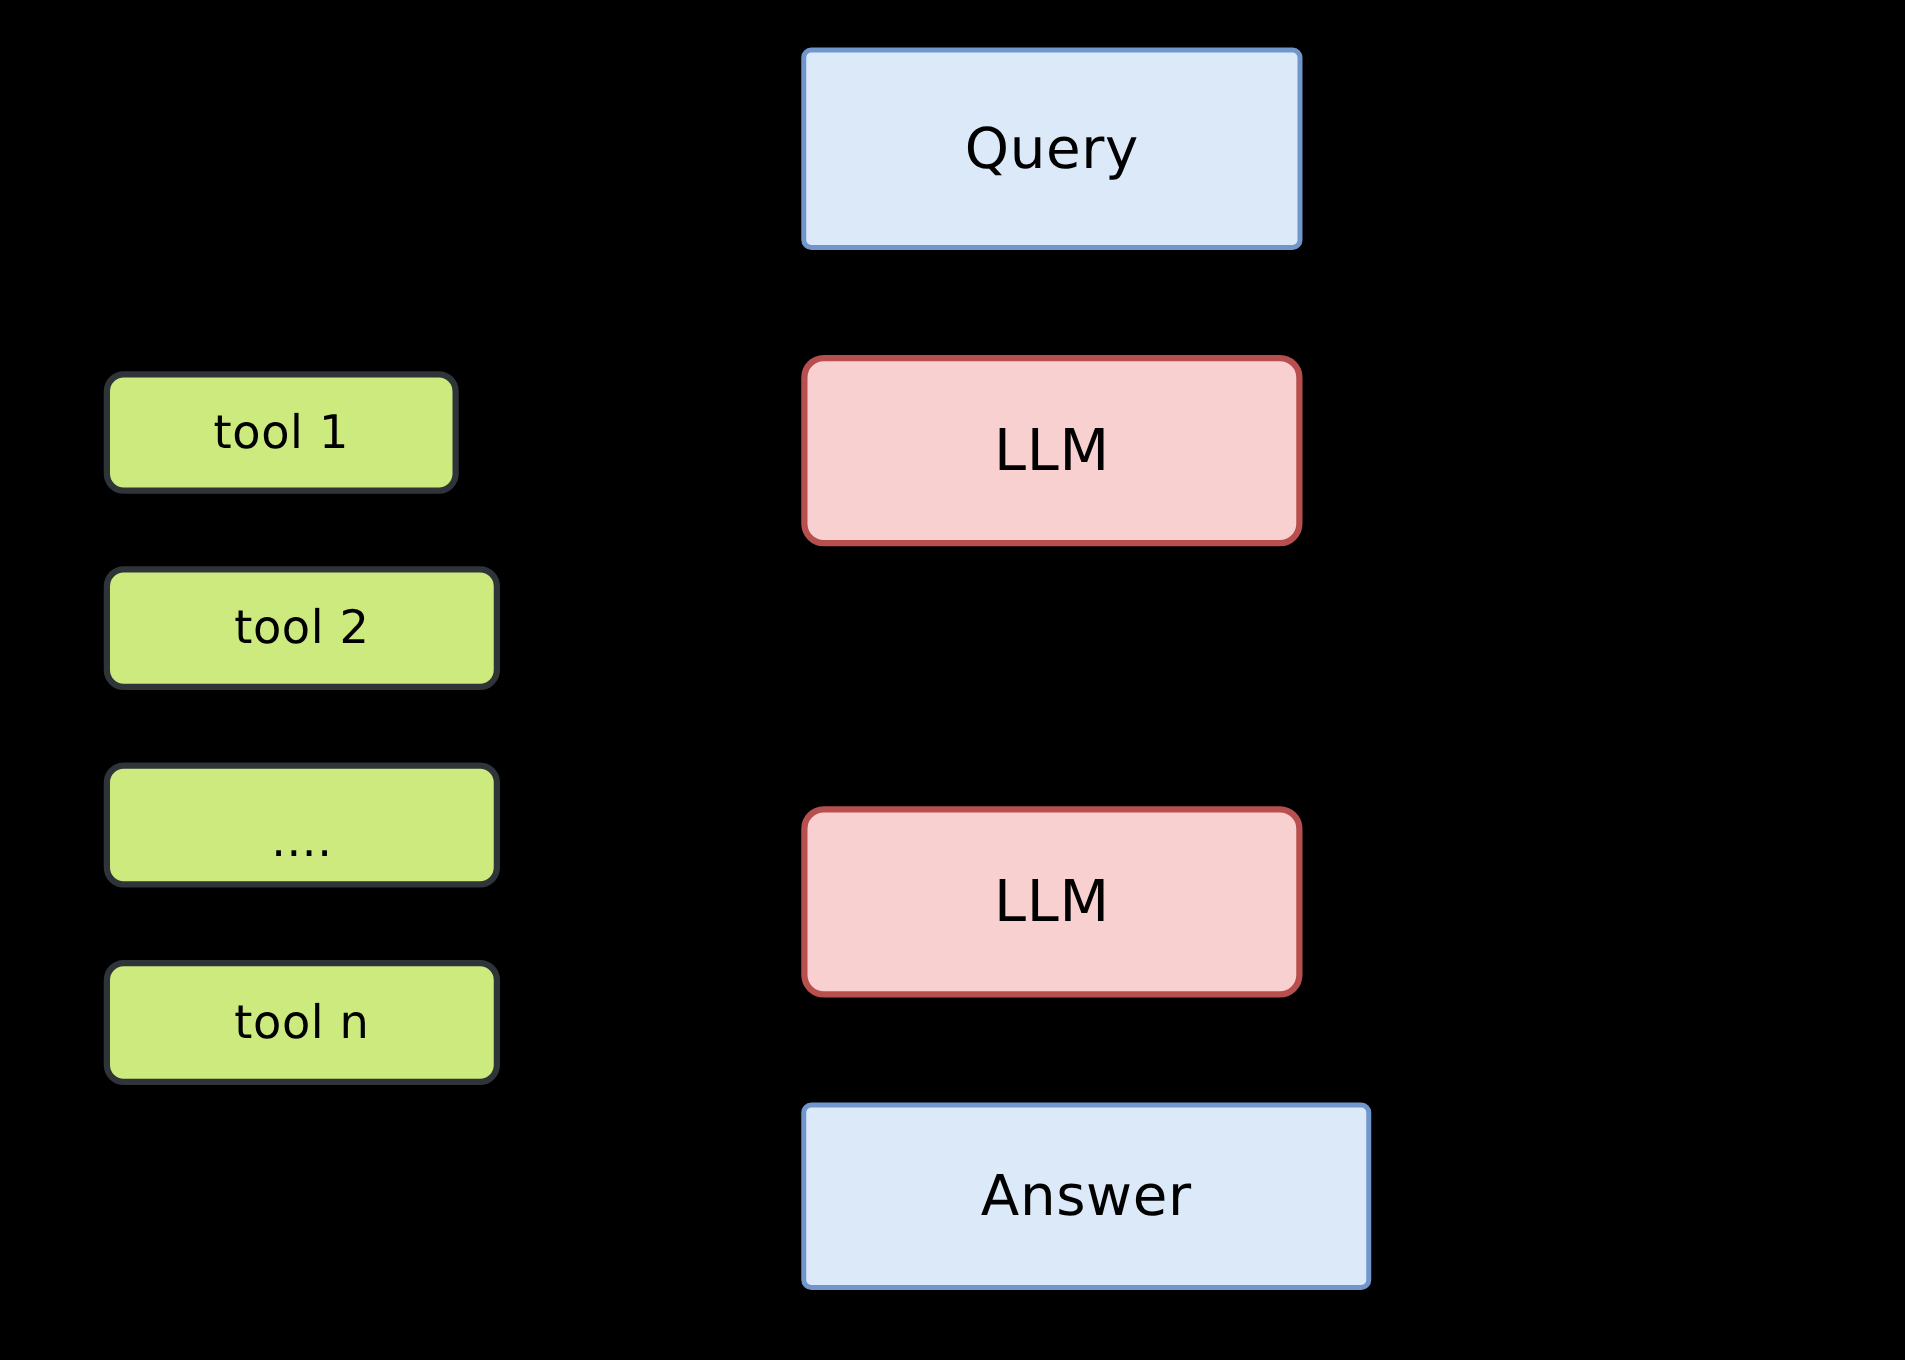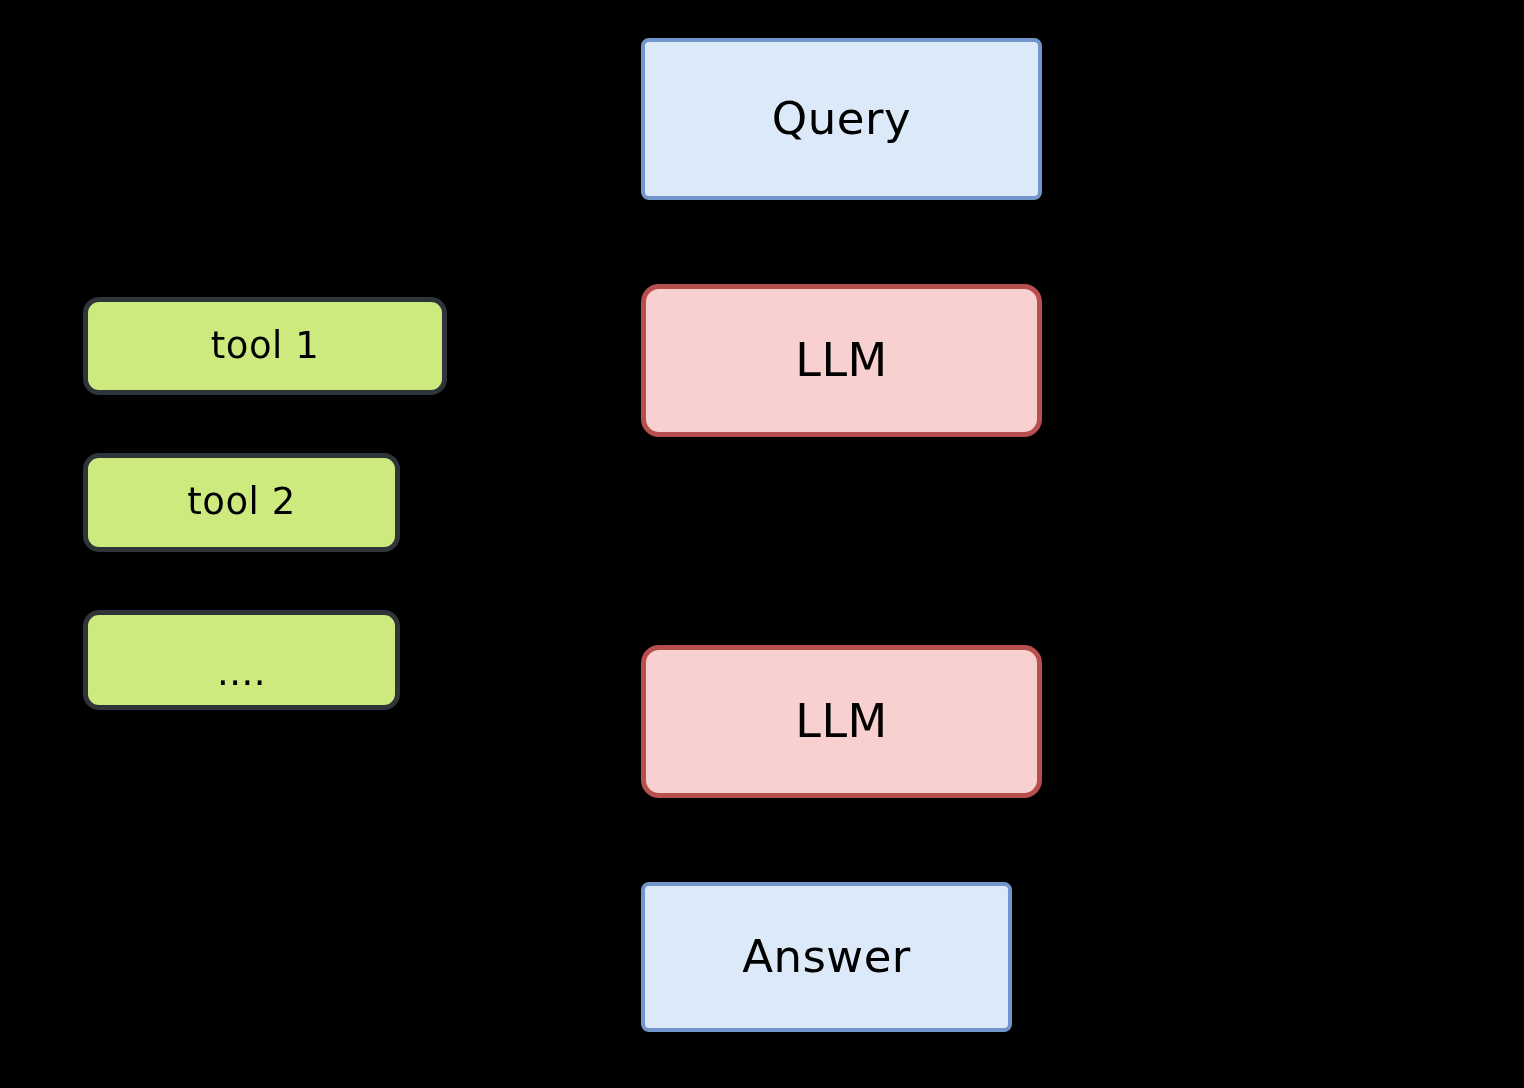--- a/index.html
+++ b/index.html
@@ -58,42 +58,45 @@
   .node-label {
     display: block;
     white-space: pre;
   }
 </style>
 </head>
 <body>
 
 <div id="canvas" style="background: rgb(0, 0, 0);">
 
-  <div class="node tool" style="left: 83px; top: 297px; width: 364px; height: 98px; background: rgb(205, 234, 127); border-color: rgb(47, 52, 56); color: rgb(0, 0, 0); justify-content: center;">
+  <div class="node tool" style="left: 83px; top: 297px; width: 284px; height: 98px; background: rgb(205, 234, 127); border-color: rgb(47, 52, 56); color: rgb(0, 0, 0); justify-content: center;">
     <span class="node-label">tool 1</span>
   </div>
 
   <div class="node tool" style="left: 83px; top: 453px; width: 317px; height: 99px; background: rgb(205, 234, 127); border-color: rgb(47, 52, 56); color: rgb(0, 0, 0); justify-content: center;">
     <span class="node-label">tool 2</span>
   </div>
 
   <div class="node tool ellipsis" style="left: 83px; top: 610px; width: 317px; height: 100px; background: rgb(205, 234, 127); border-color: rgb(47, 52, 56); color: rgb(0, 0, 0);">
     <span class="node-label">....</span>
   </div>
 
+  <div class="node tool" style="left: 83px; top: 768px; width: 317px; height: 100px; background: rgb(205, 234, 127); border-color: rgb(47, 52, 56); color: rgb(0, 0, 0);">
+    <span class="node-label">tool n</span>
+  </div>
 
   <div class="node io" style="left: 641px; top: 38px; width: 401px; height: 162px; background: rgb(220, 233, 249); border-color: rgb(113, 150, 204); color: rgb(0, 0, 0);">
     <span class="node-label">Query</span>
   </div>
 
   <div class="node model" style="left: 641px; top: 284px; width: 401px; height: 153px; background: rgb(249, 208, 208); border-color: rgb(184, 79, 79); color: rgb(0, 0, 0);">
     <span class="node-label">LLM</span>
   </div>
 
   <div class="node model" style="left: 641px; top: 645px; width: 401px; height: 153px; background: rgb(249, 208, 208); border-color: rgb(184, 79, 79); color: rgb(0, 0, 0);">
     <span class="node-label">LLM</span>
   </div>
 
-  <div class="node io" style="left: 641px; top: 882px; width: 371px; height: 150px; background: rgb(220, 233, 249); border-color: rgb(113, 150, 204); color: rgb(0, 0, 0);">
+  <div class="node io" style="left: 641px; top: 882px; width: 456px; height: 150px; background: rgb(220, 233, 249); border-color: rgb(113, 150, 204); color: rgb(0, 0, 0);">
     <span class="node-label">Answer</span>
   </div>
 
 </div>
 
 </body></html>

